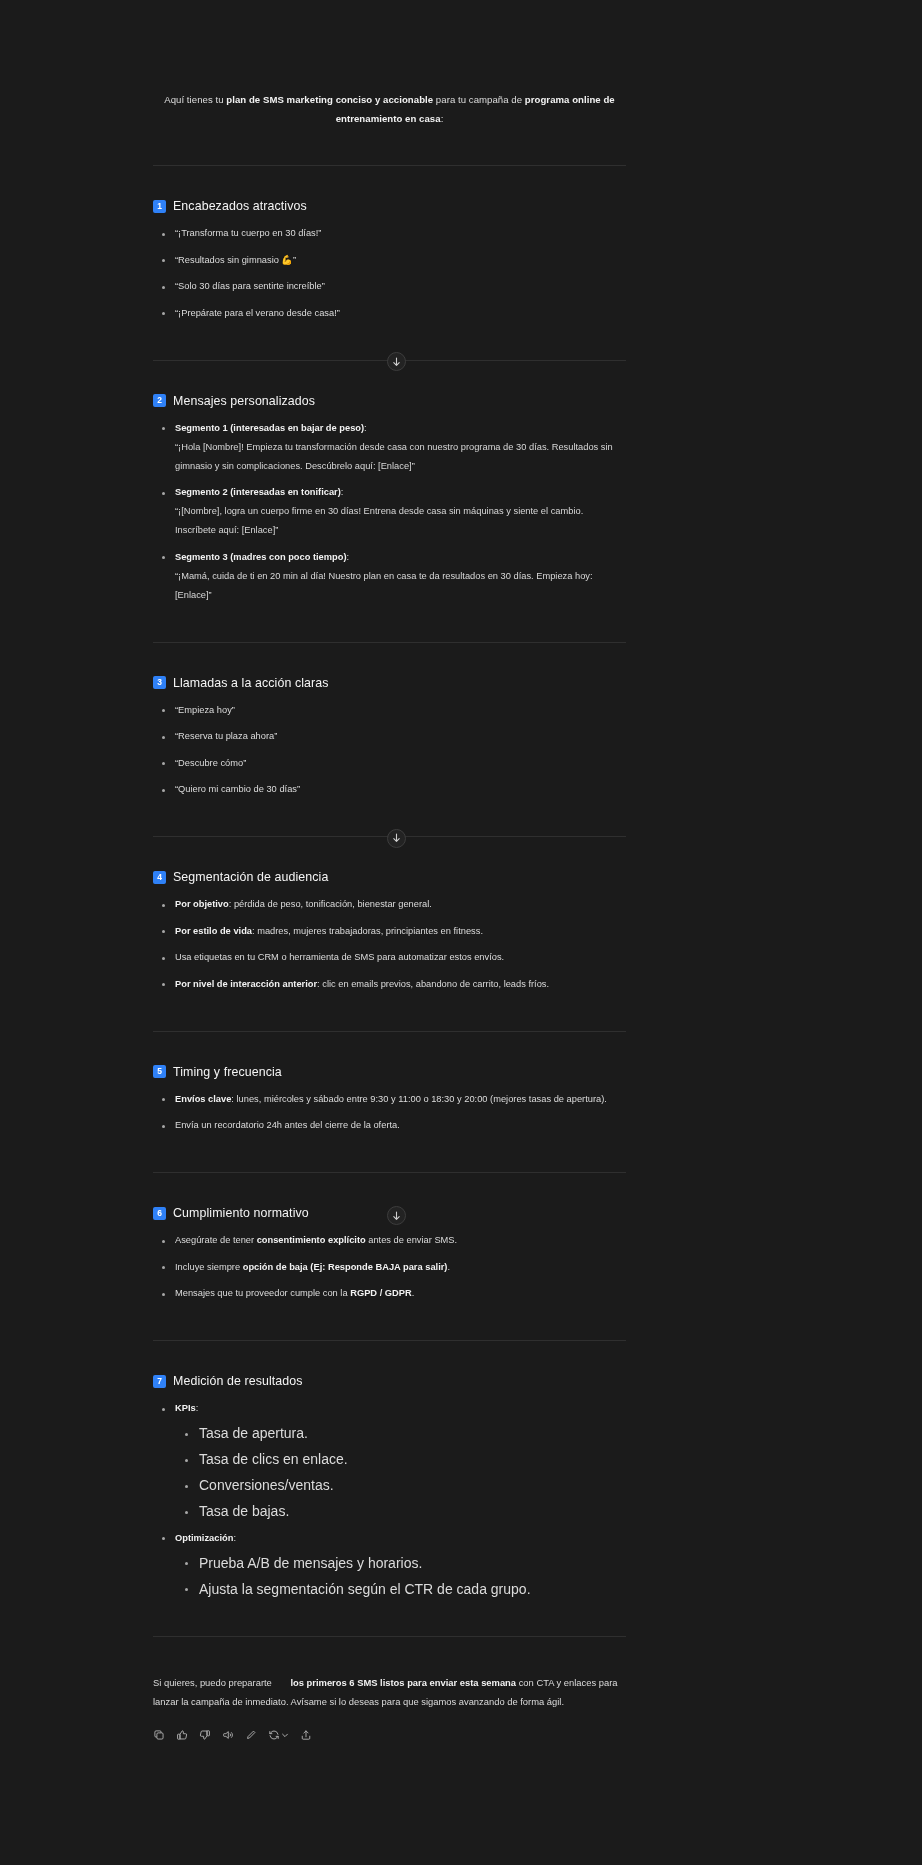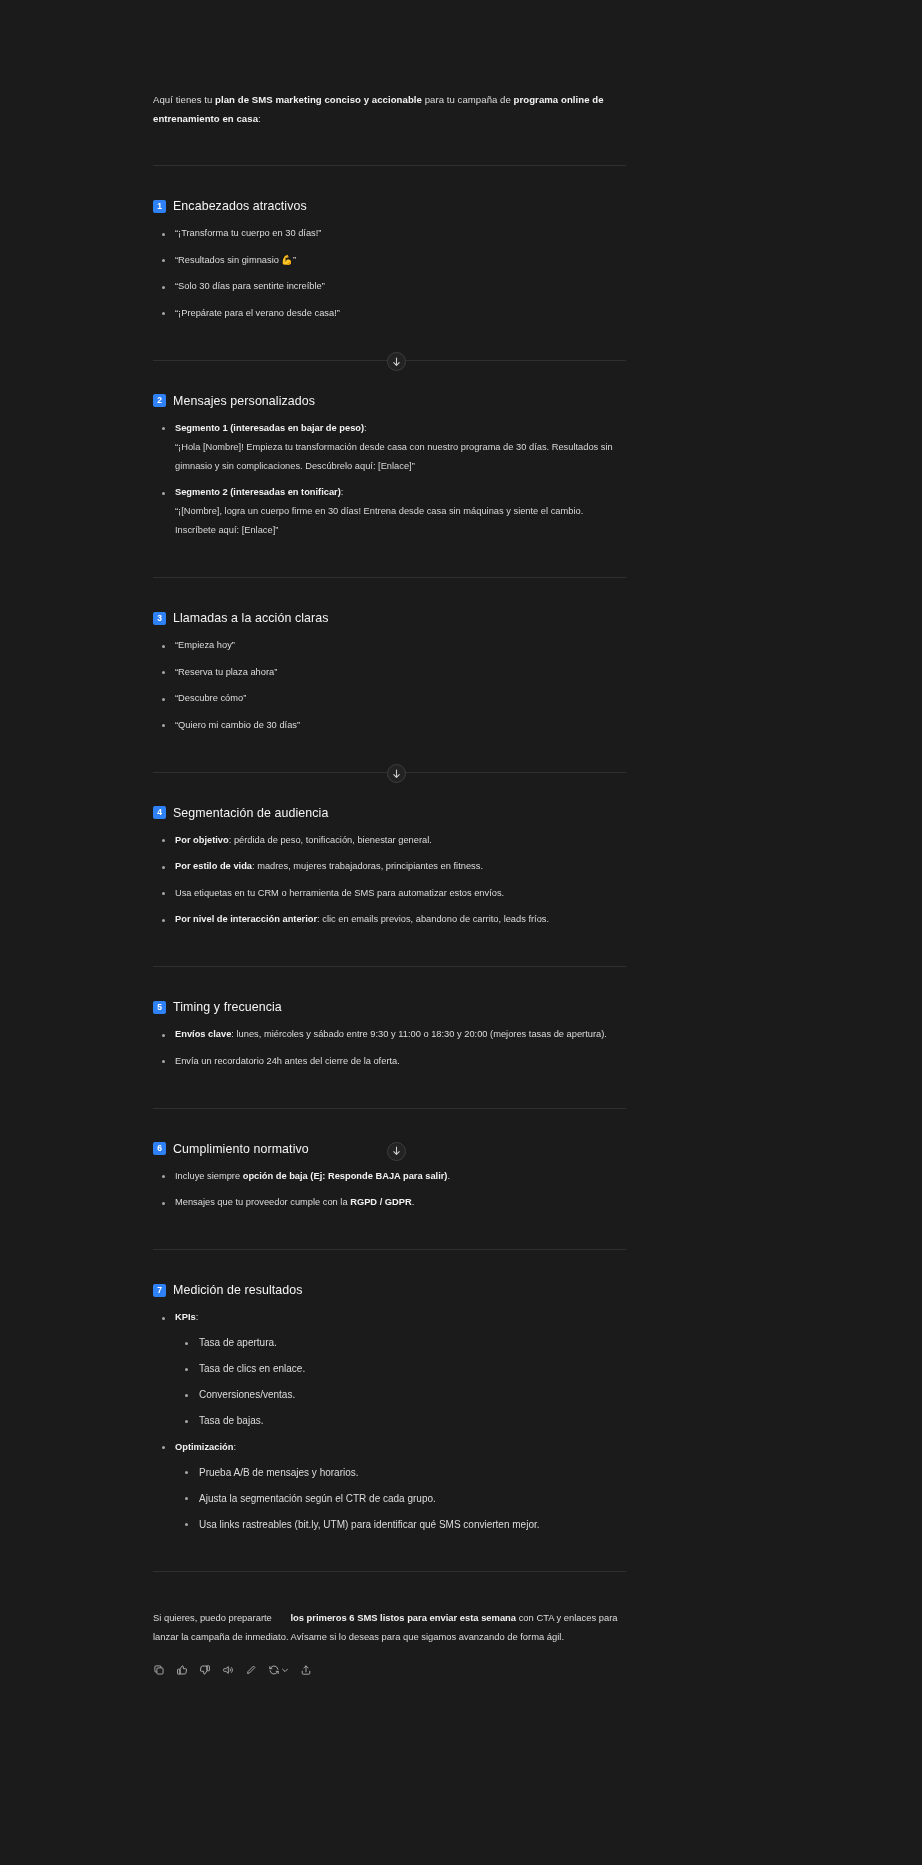--- a/index.html
+++ b/index.html
@@ -25,20 +25,21 @@
     margin-left: 153px;
     color: #e8e8e8;
   }
   
   .intro {
     font-size: 9.6px;
     line-height: 19px;
     color: #dedede;
     margin-bottom: 8px;
     letter-spacing: 0.05px;
+    text-align: center;
   }
   .intro b { color: #f2f2f2; font-weight: 700; }
 
   .divider {
     border: none;
     border-top: 1px solid #2f2f2f;
     margin: 37px 0 0 0;
     width: 100%;
   }
 
@@ -90,21 +91,21 @@
     border-radius: 50%;
     background: #a8a8a8;
   }
   ul.bullets > li b { color: #f2f2f2; font-weight: 700; }
   .msg-body { display: block; color: #d8d8d8; }
 
   ul.sub { list-style: none; margin: 6px 0 0 0; padding: 0; }
   ul.sub > li {
     position: relative;
     padding-left: 24px;
-    font-size: 10px;
+    font-size: 14px;
     line-height: 19px;
     color: #dcdcdc;
     margin-bottom: 7px;
   }
   ul.sub > li::before {
     content: "";
     position: absolute;
     left: 10px;
     top: 8.5px;
     width: 3px;
@@ -195,20 +196,24 @@
       </div>
       <ul class="bullets">
         <li>
           <b>Segmento 1 (interesadas en bajar de peso)</b><span>:</span>
           <span class="msg-body">“¡Hola [Nombre]! Empieza tu transformación desde casa con nuestro programa de 30 días. Resultados sin gimnasio y sin complicaciones. Descúbrelo aquí: [Enlace]”</span>
         </li>
         <li>
           <b>Segmento 2 (interesadas en tonificar)</b><span>:</span>
           <span class="msg-body">“¡[Nombre], logra un cuerpo firme en 30 días! Entrena desde casa sin máquinas y siente el cambio. Inscríbete aquí: [Enlace]”</span>
         </li>
+        <li>
+          <b>Segmento 3 (madres con poco tiempo)</b><span>:</span>
+          <span class="msg-body">“¡Mamá, cuida de ti en 20 min al día! Nuestro plan en casa te da resultados en 30 días. Empieza hoy: [Enlace]”</span>
+        </li>
       </ul>
     </div>
 
     <hr class="divider">
 
     <div class="section">
       <div class="sec-head">
         <span class="num-badge">3</span>
         <span class="sec-title">Llamadas a la acción claras</span>
       </div>
@@ -254,20 +259,21 @@
     </div>
 
     <hr class="divider">
 
     <div class="section">
       <div class="sec-head">
         <span class="num-badge">6</span>
         <span class="sec-title">Cumplimiento normativo</span>
       </div>
       <ul class="bullets">
+        <li><span>Asegúrate de tener </span><b>consentimiento explícito</b><span> antes de enviar SMS.</span></li>
         <li><span>Incluye siempre </span><b>opción de baja (Ej: Responde BAJA para salir)</b><span>.</span></li>
         <li><span>Mensajes que tu proveedor cumple con la </span><b>RGPD / GDPR</b><span>.</span></li>
       </ul>
       <div class="scroll-btn" style="left:234px; top:33px;">
         <svg width="9" height="10" viewBox="0 0 10 11" fill="none" stroke="currentColor" stroke-width="1.2" stroke-linecap="round" stroke-linejoin="round">
           <path d="M5 1 V9 M2 6.2 L5 9.3 L8 6.2"></path>
         </svg>
       </div>
     </div>
 
@@ -286,21 +292,20 @@
             <li>Tasa de clics en enlace.</li>
             <li>Conversiones/ventas.</li>
             <li>Tasa de bajas.</li>
           </ul>
         </li>
         <li>
           <b>Optimización</b><span>:</span>
           <ul class="sub">
             <li>Prueba A/B de mensajes y horarios.</li>
             <li>Ajusta la segmentación según el CTR de cada grupo.</li>
-            <li>Usa links rastreables (bit.ly, UTM) para identificar qué SMS convierten mejor.</li>
           </ul>
         </li>
       </ul>
     </div>
 
     <hr class="divider">
 
     <p class="closing">
       <span>Si quieres, puedo prepararte </span><b>los primeros 6 SMS listos para enviar esta semana</b><span> con CTA y enlaces para lanzar la campaña de inmediato. Avísame si lo deseas para que sigamos avanzando de forma ágil.</span>
     </p>

